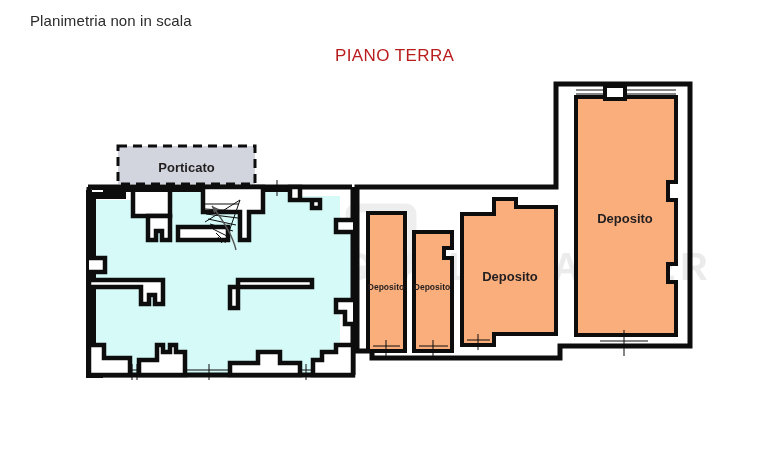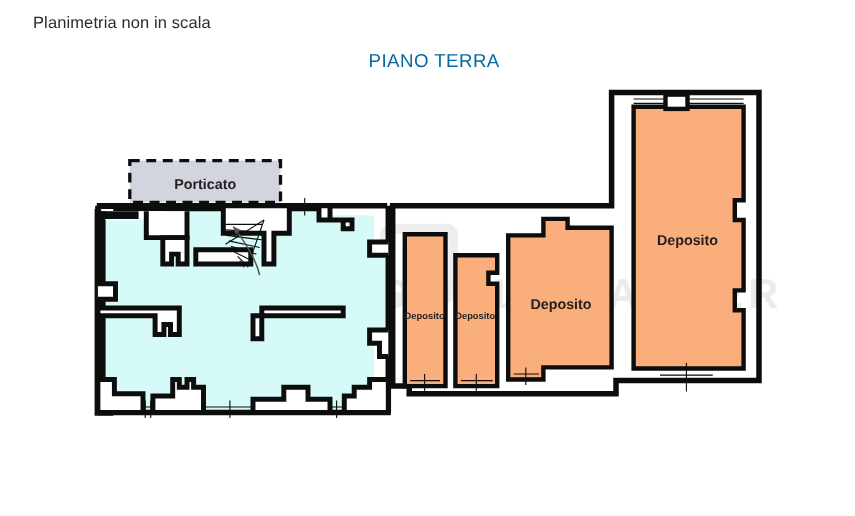--- a/index.html
+++ b/index.html
@@ -25,21 +25,21 @@
     left: 30px;
     top: 12px;
     font-size: 15px;
     color: #2b2b2b;
     letter-spacing: 0.1px;
   }
   #plan-title {
     left: 335px;
     top: 46px;
     font-size: 17px;
-    color: #0369a1;
+    color: #b91c1c;
     letter-spacing: 0.4px;
   }
   #floorplan-svg {
     position: absolute;
     left: 0;
     top: 0;
   }
   .room-label {
     font-family: "Liberation Sans", sans-serif;
     font-weight: bold;

